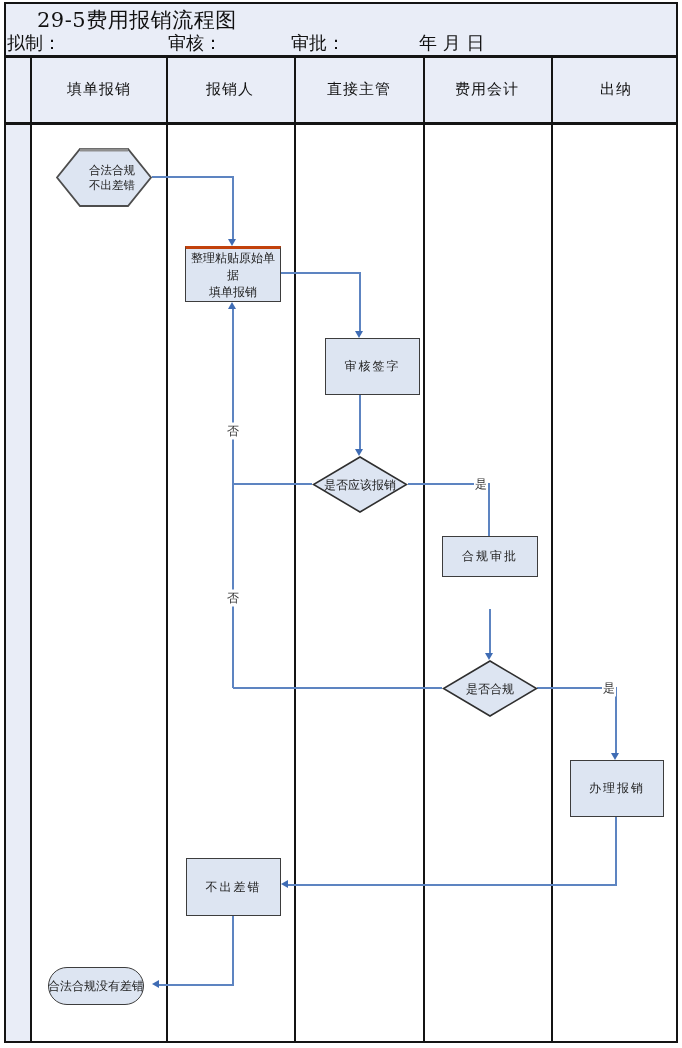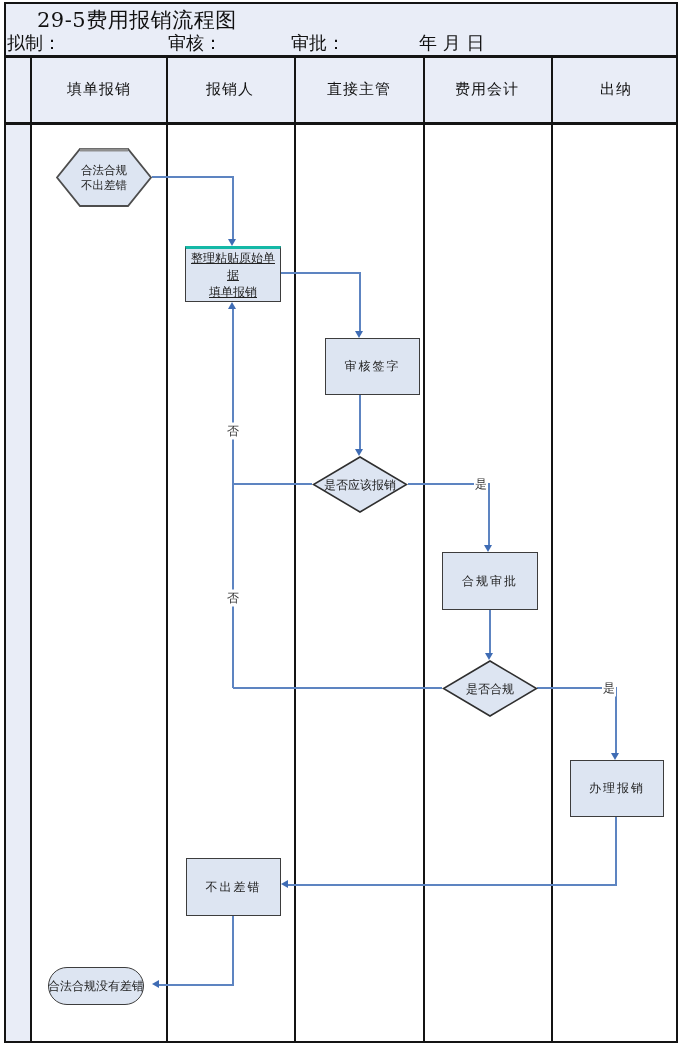--- a/index.html
+++ b/index.html
@@ -17,21 +17,21 @@
   .narrowcol-bg{left:6px;top:58px;width:24px;height:984px;background:#e9edf7;z-index:0;}
   .lane-line{top:58px;width:2px;height:984px;background:#141414;z-index:1;}
   
   .title{left:7px;top:6px;font-size:21px;letter-spacing:0.5px;z-index:2;white-space:nowrap;margin-left:30px;}
   .meta{top:31px;font-size:18px;z-index:2;white-space:nowrap;}
   .lane-label{top:80px;width:120px;text-align:center;font-size:15px;letter-spacing:1px;z-index:2;white-space:nowrap;}
   
   .shape-rect{background:#dde5f2;border:1.8px solid #3d3d3d;display:flex;flex-direction:column;
     align-items:center;justify-content:center;text-align:center;font-size:12px;line-height:17px;
     color:#222;z-index:3;}
-  .top-hl{border-top:3px solid #14b8a6;text-decoration:underline;}
+  .top-hl{border-top:3px solid #c2410c;}
   .ls2{letter-spacing:2px;}
   .stadium{background:#dde5f2;border:1.8px solid #3d3d3d;border-radius:19px;display:flex;
     align-items:center;justify-content:center;font-size:12px;color:#222;z-index:3;white-space:nowrap;}
   .poly-wrap{z-index:3;}
   .poly-text{display:flex;flex-direction:column;align-items:center;justify-content:center;
     text-align:center;font-size:11.5px;line-height:15px;color:#222;z-index:4;}
   .dtext{font-size:12px;line-height:14px;align-items:center;}
   
   .cline{background:#5d84c1;z-index:2;}
   .h{height:2px;} .v{width:2px;}
@@ -109,21 +109,21 @@
   <div class="abs edge-label" style="left:481px;top:484px">是</div>
   <div class="abs edge-label" style="left:233px;top:431px">否</div>
   <div class="abs edge-label" style="left:609px;top:688px">是</div>
   <div class="abs edge-label" style="left:233px;top:598px">否</div>
 
   <div class="abs poly-wrap" style="left:55px;top:148px;width:98px;height:59px">
     <svg width="98" height="59">
       <polygon points="25,1 73,1 96,29.5 73,58 25,58 2,29.5" fill="#dde5f2" stroke="#4d4d4d" stroke-width="1.8"></polygon>
       <line x1="25" y1="2" x2="73" y2="2" stroke="#8f8f8f" stroke-width="3"></line>
     </svg>
-    <div class="abs poly-text" style="left:0;top:0;width:98px;height:59px">
+    <div class="abs poly-text" style="left:8px;top:0;width:98px;height:59px">
       <div>合法合规</div>
       <div>不出差错</div>
     </div>
   </div>
 
   <div class="abs shape-rect top-hl" style="left:185px;top:246px;width:96px;height:56px">
     <div>整理粘贴原始单据</div>
     <div>填单报销</div>
   </div>
 
@@ -133,21 +133,21 @@
 
   <div class="abs poly-wrap" style="left:312px;top:456px;width:96px;height:57px">
     <svg width="96" height="57">
       <polygon points="48,1 94.5,28.5 48,56 1.5,28.5" fill="#dde5f2" stroke="#2f2f2f" stroke-width="1.6"></polygon>
     </svg>
     <div class="abs poly-text dtext" style="left:0;top:0;width:96px;height:57px">
       <div>是否应该报销</div>
     </div>
   </div>
 
-  <div class="abs shape-rect" style="left:442px;top:552px;width:96px;height:58px">
+  <div class="abs shape-rect" style="left:442px;top:536px;width:96px;height:41px">
     <div class="ls2">合规审批</div>
   </div>
 
   <div class="abs poly-wrap" style="left:442px;top:660px;width:96px;height:57px">
     <svg width="96" height="57">
       <polygon points="48,1 94.5,28.5 48,56 1.5,28.5" fill="#dde5f2" stroke="#2f2f2f" stroke-width="1.6"></polygon>
     </svg>
     <div class="abs poly-text dtext" style="left:0;top:0;width:96px;height:57px">
       <div>是否合规</div>
     </div>

